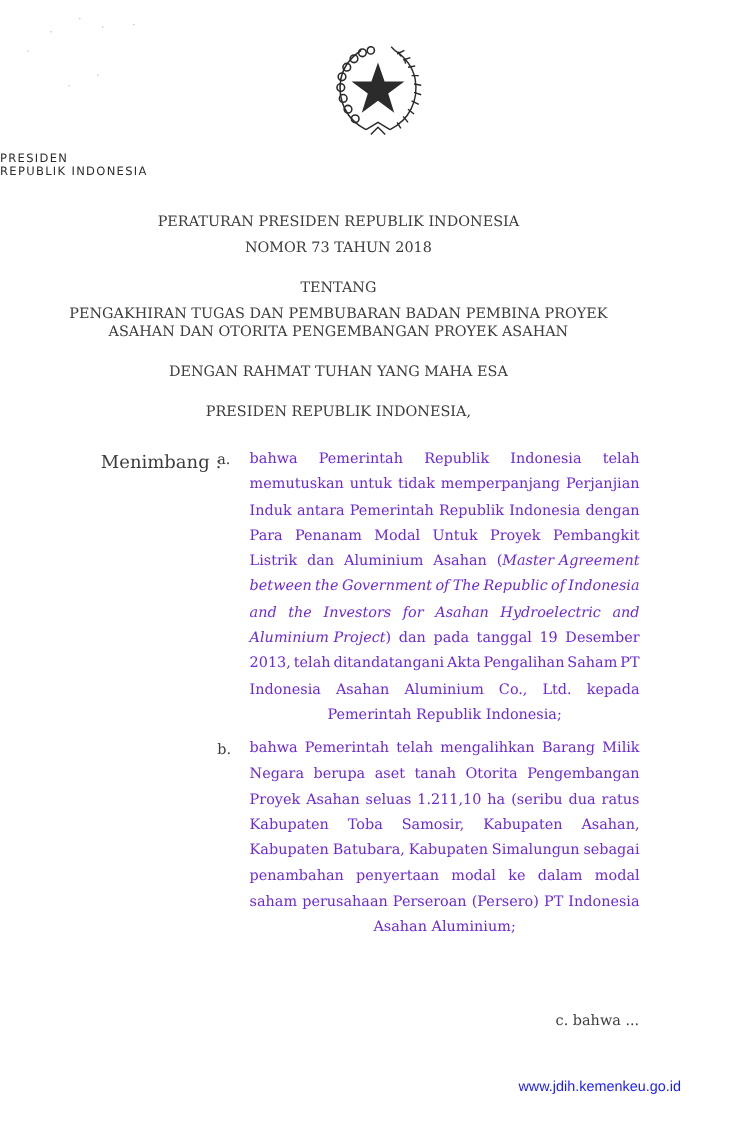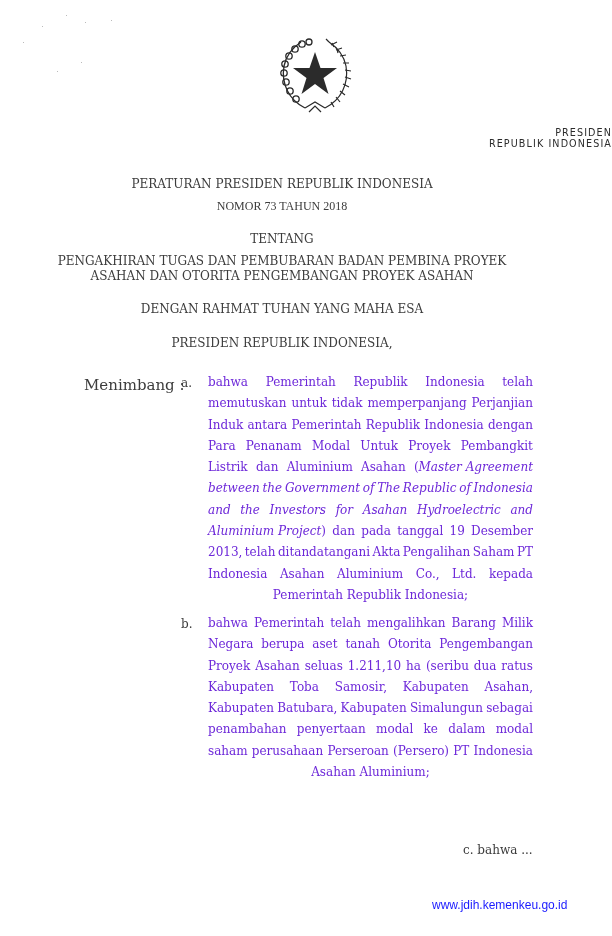--- a/index.html
+++ b/index.html
@@ -4,21 +4,21 @@
   <style>
     html, body { margin: 0; padding: 0; background: #ffffff; }
     body {
       width: 612px; height: 936px; position: relative; overflow: hidden;
       font-family: "DejaVu Serif", "Liberation Serif", serif;
       color: #3a3a3a;
     }
     .speck { position: absolute; width: 1px; height: 1px; background: #bbbbbb; }
     .emblem { position: absolute; left: 275px; top: 36px; width: 80px; height: 78px; }
     .presiden-header {
-      position: absolute; left: 0; width: 612px; text-align: right;
+      position: absolute; left: 0; width: 612px; text-align: left;
       font-family: "DejaVu Sans", "Liberation Sans", sans-serif;
       font-size: 9.6px; letter-spacing: 1.1px; color: #2c2c2c; line-height: 11px;
     }
     .center-line {
       position: absolute; left: 0; width: 564px; text-align: center;
       font-size: 12px; color: #3c3c3c; white-space: nowrap;
     }
     .label-menimbang {
       position: absolute; left: 84px; top: 376px; font-size: 15px; color: #3c3c3c;
     }
@@ -73,21 +73,21 @@
     <path d="M30 72 L40 66 L50 72 M34 76 L40 70 L46 76" fill="none" stroke="#2a2a2a" stroke-width="1.2"></path>
 
     <polygon points="40,16 45.5,32 62,32 48.5,42 53.5,58 40,48 26.5,58 31.5,42 18,32 34.5,32" fill="#2b2b2b"></polygon>
   </svg>
 </div>
 
 <div class="presiden-header" style="top:127px;">PRESIDEN</div>
 <div class="presiden-header" style="top:138px;">REPUBLIK INDONESIA</div>
 
 <div class="center-line" style="top:177px;">PERATURAN PRESIDEN REPUBLIK INDONESIA</div>
-<div class="center-line" style="top:199px;font-family:Liberation Serif, serif;">NOMOR 73 TAHUN 2018</div>
+<div class="center-line" style="top:199px;">NOMOR 73 TAHUN 2018</div>
 <div class="center-line" style="top:232px;">TENTANG</div>
 <div class="center-line" style="top:254px;">PENGAKHIRAN TUGAS DAN PEMBUBARAN BADAN PEMBINA PROYEK</div>
 <div class="center-line" style="top:269px;">ASAHAN DAN OTORITA PENGEMBANGAN PROYEK ASAHAN</div>
 <div class="center-line" style="top:302px;">DENGAN RAHMAT TUHAN YANG MAHA ESA</div>
 <div class="center-line" style="top:336px;">PRESIDEN REPUBLIK INDONESIA,</div>
 
 <div class="label-menimbang">Menimbang :</div>
 
 <div class="item-letter" style="left:181px;top:376px;">a.</div>
 <div class="para" id="para-a" style="top:372px;">

